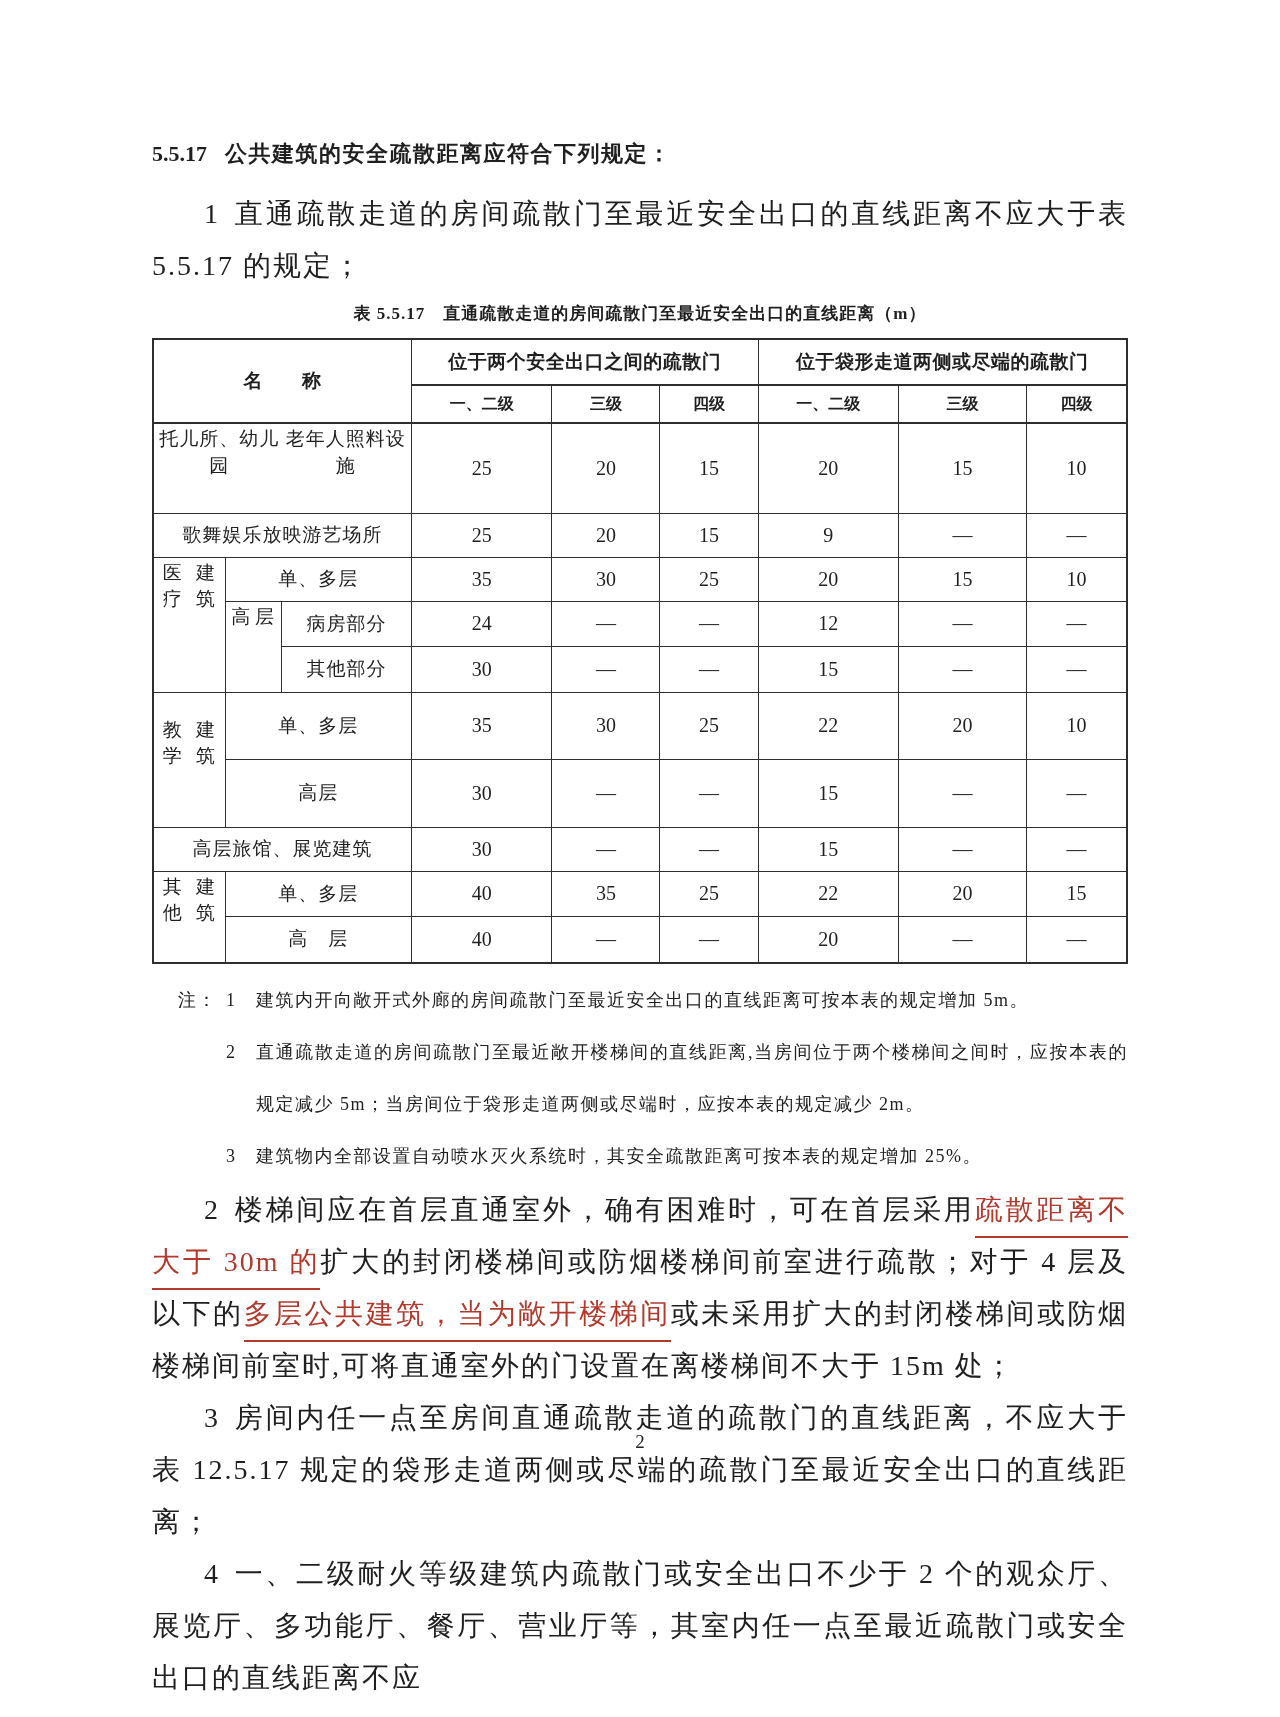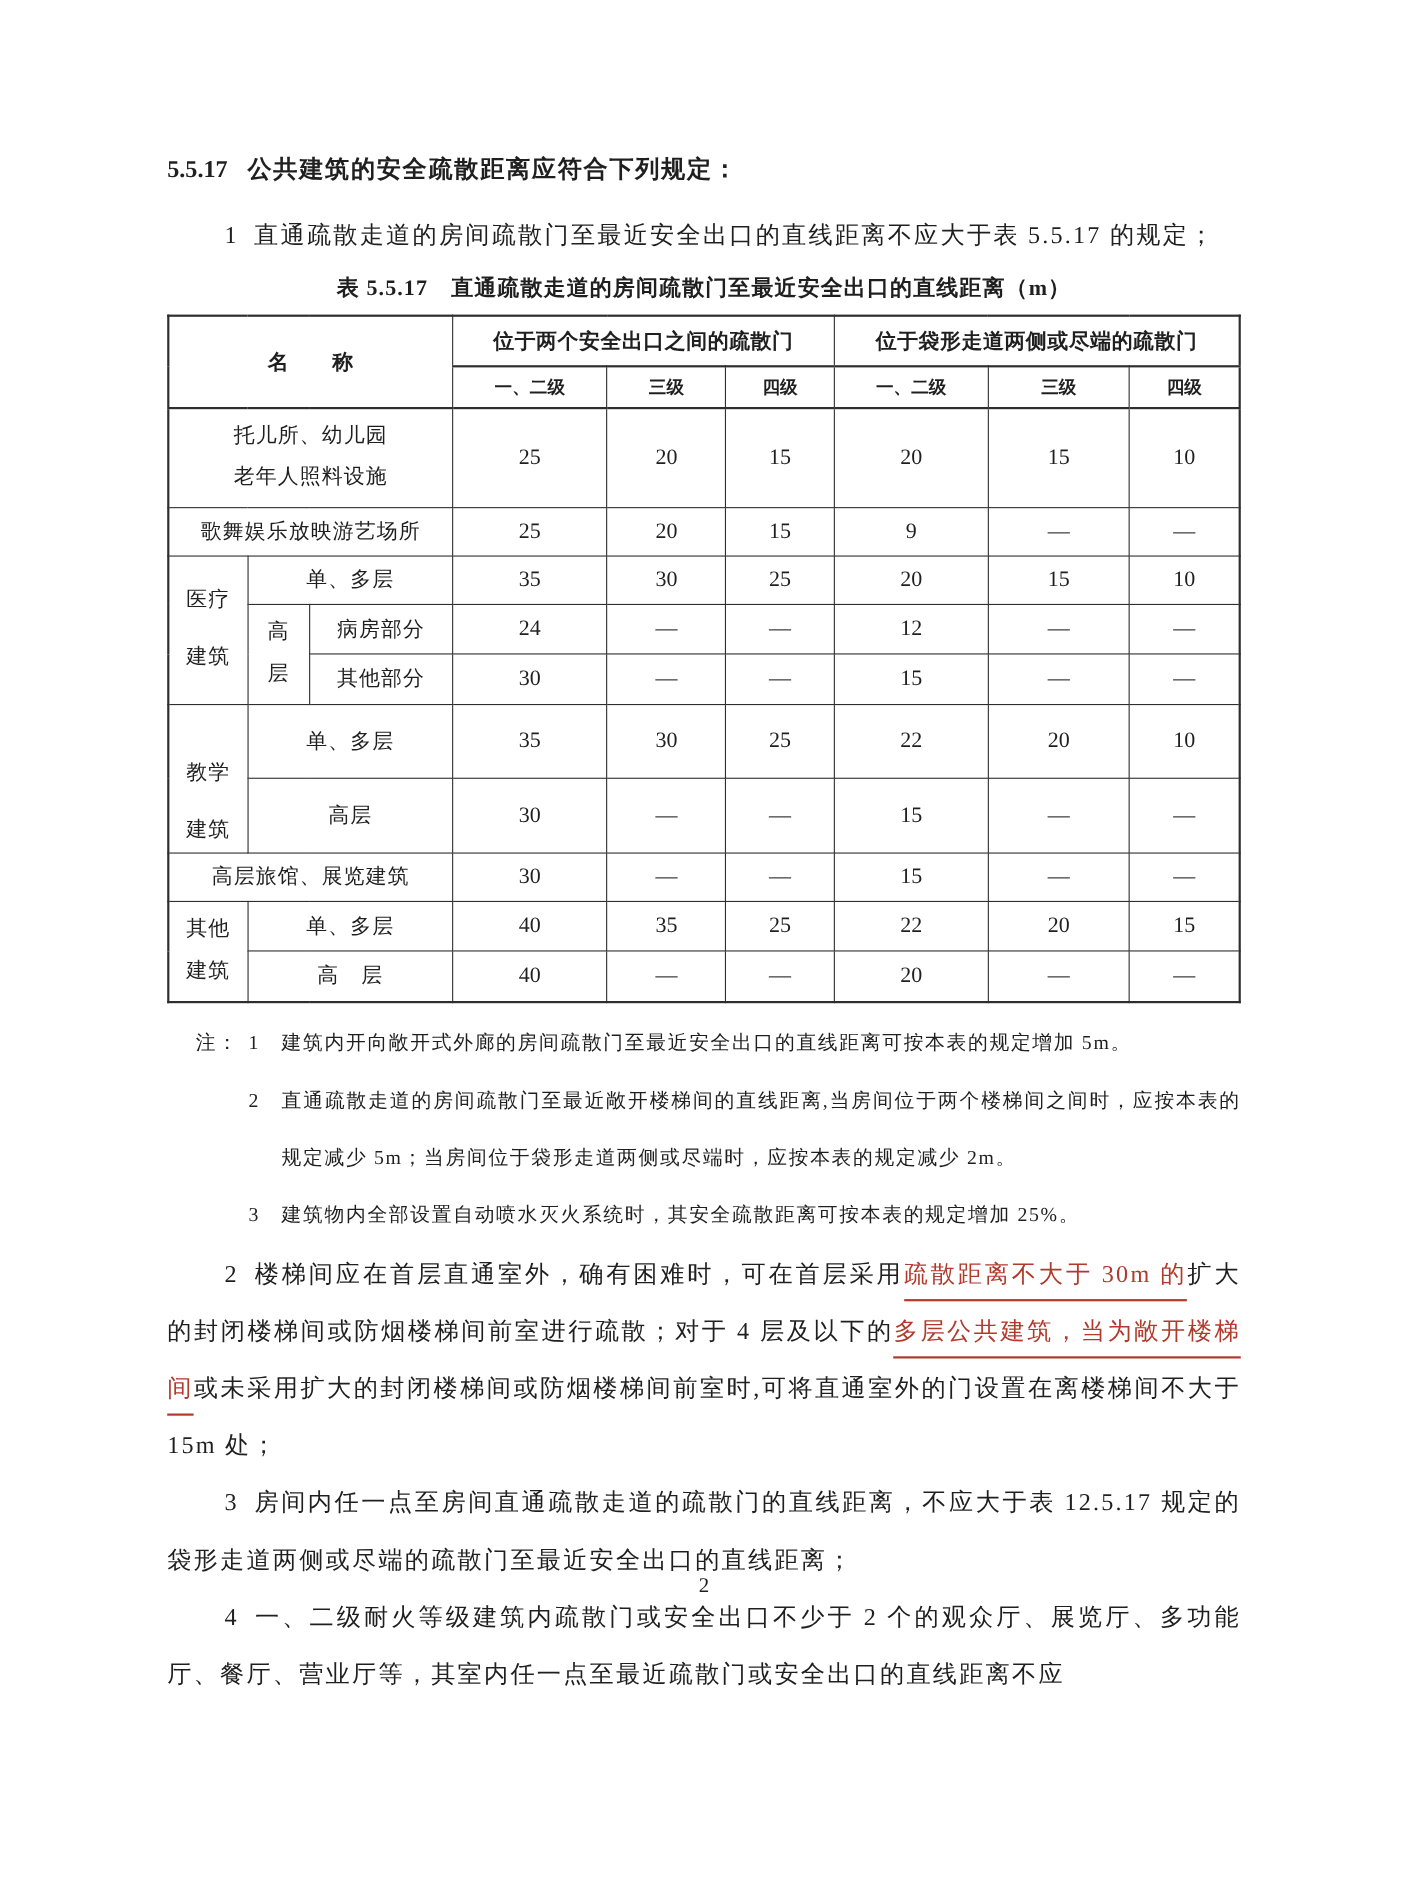--- a/index.html
+++ b/index.html
@@ -20,34 +20,34 @@
     position:relative;
   }
   
   .clause-head{
     font-size:22px;line-height:32px;font-weight:bold;
     letter-spacing:1.5px;
     margin-bottom:18px;
   }
   .clause-head .no{margin-right:18px;letter-spacing:0;}
   p.doc-par{
-    font-size:22px;line-height:52px;
+    font-size:28px;line-height:52px;
     letter-spacing:2px;
     text-align:justify;
     text-indent:52px;
   }
   p.doc-par .item-no{margin-right:16px;letter-spacing:0;}
   .seg-red{
     color:var(--red);
     border-bottom:2px solid var(--red);
     padding-bottom:11px;
   }
   
   .tbl-caption{
-    font-size:20px;font-weight:bold;letter-spacing:1px;
+    font-size:17px;font-weight:bold;letter-spacing:1px;
     text-align:center;
     margin:6px 0 8px 0;
     line-height:32px;
   }
   table.dist{
     width:100%;
     border-collapse:collapse;
     table-layout:fixed;
   }
   table.dist th,table.dist td{
@@ -56,21 +56,21 @@
     font-weight:normal;
     padding:2px 2px;
   }
   table.dist{border:2px solid var(--line);}
   table.dist thead tr.h1 th{height:46px;font-size:19px;font-weight:600;letter-spacing:0.5px;}
   table.dist thead tr.h2 th{height:38px;font-size:16px;font-weight:600;}
   table.dist thead th{border-bottom-width:2px;}
   table.dist td{height:44px;font-size:20px;}
   table.dist td.name{font-size:19px;letter-spacing:1px;}
   table.dist tr.r-tall td{height:90px;}
-  .twoline{display:flex;flex-direction:column;justify-content:space-evenly;height:100%;}
+  .twoline{display:flex;flex-direction:row;justify-content:space-evenly;height:100%;}
   .twoline span{line-height:1.4;}
   td.vgroup{padding:0;}
   td.vgroup .twoline{min-height:100%;}
   
   .notes{margin:10px 0 2px 26px;}
   .note{
     display:flex;align-items:flex-start;
     font-size:18px;line-height:52px;letter-spacing:1.5px;
   }
   .note .note-label{flex:0 0 48px;}

